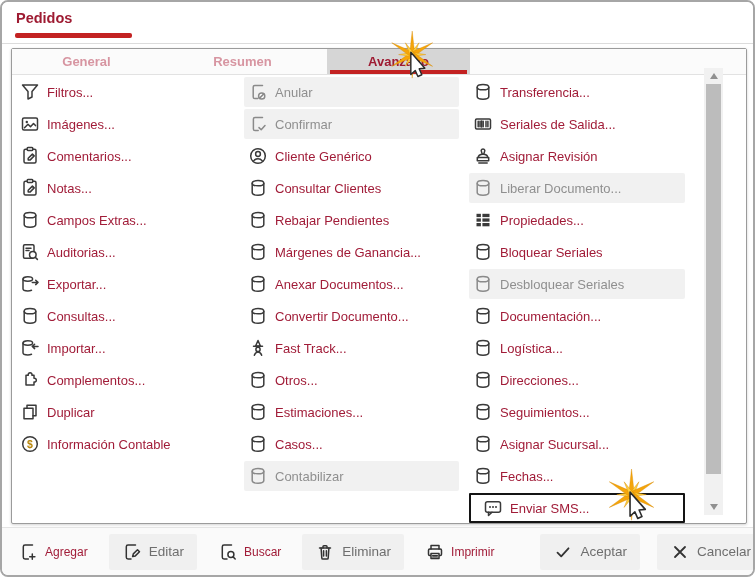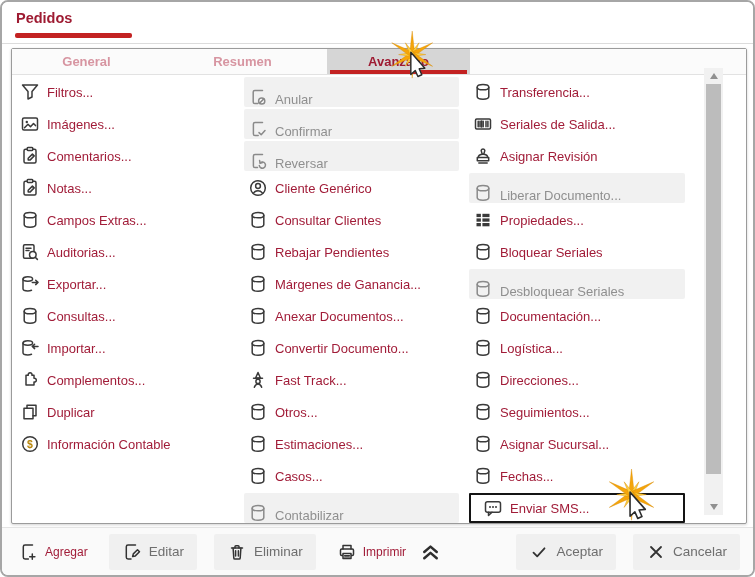--- a/index.html
+++ b/index.html
@@ -17,21 +17,21 @@
   .tab.active { background:#d6d6d6; color:#9e1b32; }
   .tab.active::after { content:''; position:absolute; left:3px; right:3px; bottom:0; height:4px; background:#c32222; }
 
   .grid { position:absolute; left:4px; top:27px; display:flex; }
   .col { display:flex; flex-direction:column; }
   .col1 { width:228px; padding-right:14px; }
   .col2 { width:225px; padding-right:10px; }
   .col3 { width:216px; }
   .mi { display:flex; align-items:center; height:30px; margin:1px 0; padding:0 4px; border-radius:2px; color:#a11c38; font-size:13px; cursor:pointer; white-space:nowrap; }
   .mi .ic { width:20px; height:20px; margin-right:7px; color:#3a3a3a; flex:0 0 20px; }
-  .mi.disabled { background:#f1f1f1; color:#8f8f8f; cursor:default;align-items:flex-end; }
+  .mi.disabled { background:#f1f1f1; color:#8f8f8f; cursor:default; }
   .mi.disabled .ic { color:#8a8a8a; }
   .mi.highlighted { border:2.5px solid #141414; border-radius:1px;padding-left:12px; }
   .icsvg { width:100%; height:100%; display:block; }
 
   .scrollbar { position:absolute; right:23px; top:19px; width:19px; height:447px; background:#f1f1f1; }
   .sb-arrow { position:absolute; left:0; width:100%; height:14px; display:flex; align-items:center; justify-content:center; cursor:pointer; }
   .sb-up { top:1px; }
   .sb-down { bottom:1px; }
   .sb-up::after { content:''; width:0; height:0; border-left:4.5px solid transparent; border-right:4.5px solid transparent; border-bottom:6px solid #909090; }
   .sb-down::after { content:''; width:0; height:0; border-left:4.5px solid transparent; border-right:4.5px solid transparent; border-top:6px solid #909090; }
@@ -192,30 +192,20 @@
           </div>
           <div class="mi disabled">
             <span class="ic">
               <svg class="icsvg" viewBox="0 0 20 20" fill="none" stroke="currentColor" stroke-width="1.5" stroke-linecap="round" stroke-linejoin="round">
                 <path d="M14.5 3.5H7c-.9 0-1.6.7-1.6 1.6v9.8c0 .9.7 1.6 1.6 1.6h3.2"></path>
                 <path d="M11 13.6l2.2 2.2 3.8-4.2"></path>
               </svg>
             </span>
             <span>Confirmar</span>
           </div>
-          <div class="mi disabled">
-            <span class="ic">
-              <svg class="icsvg" viewBox="0 0 20 20" fill="none" stroke="currentColor" stroke-width="1.5" stroke-linecap="round" stroke-linejoin="round">
-                <path d="M14.5 3.5H7c-.9 0-1.6.7-1.6 1.6v9.8c0 .9.7 1.6 1.6 1.6h2.5"></path>
-                <path d="M11.3 14.5a3.1 3.1 0 1 0 .8-2.5"></path>
-                <path d="M11.6 9.6l.5 2.6 2.5-.7"></path>
-              </svg>
-            </span>
-            <span>Reversar</span>
-          </div>
           <div class="mi">
             <span class="ic">
               <svg class="icsvg" viewBox="0 0 20 20" fill="none" stroke="currentColor" stroke-width="1.5" stroke-linecap="round" stroke-linejoin="round">
                 <circle cx="10" cy="10" r="7.3"></circle>
                 <circle cx="10" cy="8" r="2.4"></circle>
                 <path d="M5.7 14.9a5.4 5.4 0 0 1 8.6 0"></path>
               </svg>
             </span>
             <span>Cliente Genérico</span>
           </div>
@@ -473,20 +463,30 @@
         <span>Agregar</span>
       </button>
       <button class="tb-btn">
         <span class="ic">
           <svg class="icsvg" viewBox="0 0 20 20" fill="none" stroke="currentColor" stroke-width="1.5" stroke-linecap="round" stroke-linejoin="round">
             <path d="M13.5 3H6c-1 0-1.7.7-1.7 1.7v10.6c0 1 .7 1.7 1.7 1.7h3"></path>
             <path d="M10.6 14.6l.7-2.7 4.2-4.2 2 2-4.2 4.2-2.7.7z"></path>
           </svg>
         </span>
         <span>Editar</span>
+      </button>
+      <button class="tb-link">
+        <span class="ic">
+          <svg class="icsvg" viewBox="0 0 20 20" fill="none" stroke="currentColor" stroke-width="1.5" stroke-linecap="round" stroke-linejoin="round">
+            <path d="M13.5 3H6c-1 0-1.7.7-1.7 1.7v10.6c0 1 .7 1.7 1.7 1.7h3"></path>
+            <circle cx="12.9" cy="12.6" r="3" fill="#fff"></circle>
+            <path d="M15.1 14.9l2.1 2.1"></path>
+          </svg>
+        </span>
+        <span>Buscar</span>
       </button>
       <button class="tb-btn">
         <span class="ic">
           <svg class="icsvg" viewBox="0 0 20 20" fill="none" stroke="currentColor" stroke-width="1.5" stroke-linecap="round" stroke-linejoin="round">
             <path d="M4.5 6h11"></path>
             <path d="M8 6V4.6c0-.5.4-.9.9-.9h2.2c.5 0 .9.4.9.9V6"></path>
             <path d="M6.1 6l.7 9.9c0 .6.5 1.1 1.1 1.1h4.2c.6 0 1.1-.5 1.1-1.1L13.9 6"></path>
             <path d="M8.6 8.8v5.3M11.4 8.8v5.3"></path>
           </svg>
         </span>

